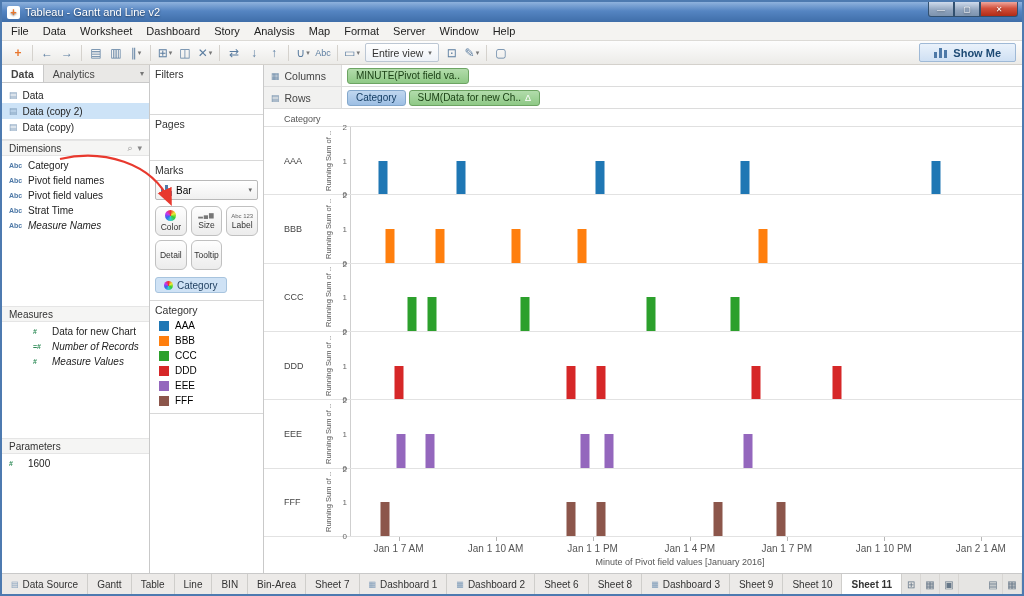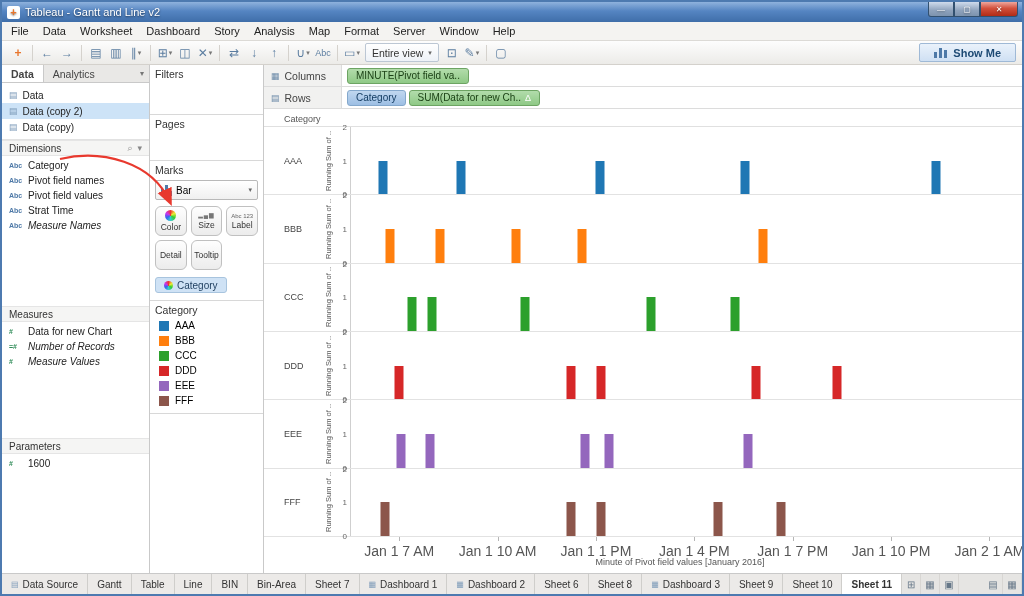--- a/index.html
+++ b/index.html
@@ -55,21 +55,21 @@
   .src-list { padding:4px 0; border-bottom:1px solid #e2e2e2; flex:0 0 auto; }
   .src-item { height:16px; display:flex; align-items:center; gap:5px; padding:0 7px; color:#222; }
   .src-item.selected { background:#cde3f7; }
   .src-icon { color:#7d9ab8; font-size:9px; }
   .sec-header { height:16px; display:flex; align-items:center; padding:0 7px; background:#f5f5f4;
                 border-top:1px solid #e5e5e5; border-bottom:1px solid #e5e5e5; color:#333;
                 font-size:10px; flex:0 0 auto; }
   .sec-tools { margin-left:auto; display:flex; gap:5px; color:#888; font-size:9px; }
   .field-list { flex:0 0 auto; padding-top:2px; }
   .dims { height:150px; }
-  .meas { height:116px; }
+  .meas { height:116px;padding-left:24px; }
   .field-item { height:15px; display:flex; align-items:center; gap:4px; padding:0 7px;
                 color:#222; white-space:nowrap; overflow:hidden; }
   .field-icon { width:15px; font-size:7px; font-weight:bold; flex:0 0 auto; }
   .italic { font-style:italic; }
   .panel-fill { flex:1 1 auto; }
 
   
   .mid-panel { width:114px; flex:0 0 114px; border-right:1px solid #c9c9c9; display:flex;
                flex-direction:column; background:#fff; font-size:10px; }
   .card { border-bottom:1px solid #d8d8d8; padding:3px 5px; flex:0 0 auto; }
@@ -119,22 +119,22 @@
   .row-label { width:56px; flex:0 0 56px; display:flex; align-items:center; padding-left:20px;
                font-size:9px; color:#444; }
   .row-ylabel { width:16px; flex:0 0 16px; position:relative; overflow:hidden; }
   .row-ylabel span { position:absolute; left:50%; top:50%;
                      transform:translate(-50%,-50%) rotate(-90deg); font-size:7.5px; color:#555;
                      white-space:nowrap; }
   .row-ticks { width:14px; flex:0 0 14px; position:relative; font-size:8px; color:#666; }
   .row-ticks span { position:absolute; right:3px; transform:translateY(-50%); }
   .row-plot { flex:1 1 auto; position:relative; margin-right:12px; border-left:1px solid #cfcfcf; }
   .bar { position:absolute; bottom:0; width:9px; transform:translateX(-50%); }
-  .x-axis { height:20px; flex:0 0 20px; position:relative; margin-left:86px; margin-right:3px;
-            font-size:14px; color:#555; }
+  .x-axis { height:20px; flex:0 0 20px; position:relative; margin-left:86px; margin-right:12px;
+            font-size:10px; color:#555; }
   .x-tickmark { position:absolute; top:0; width:1px; height:4px; background:#b5b5b5; }
   .x-ticklabel { position:absolute; top:6px; transform:translateX(-50%); white-space:nowrap; }
   .x-title { height:16px; flex:0 0 16px; margin-left:86px; margin-right:12px; text-align:center;
              font-size:9px; color:#555; }
 
   
   .tabs-bar { height:21px; flex:0 0 21px; background:#e6e5e3; border-top:1px solid #c9c9c9;
               display:flex; align-items:stretch; font-size:10px; color:#333; }
   .tab-strip { display:flex; align-items:stretch; }
   .sheet-tab { display:flex; align-items:center; gap:4px; padding:0 9px;

